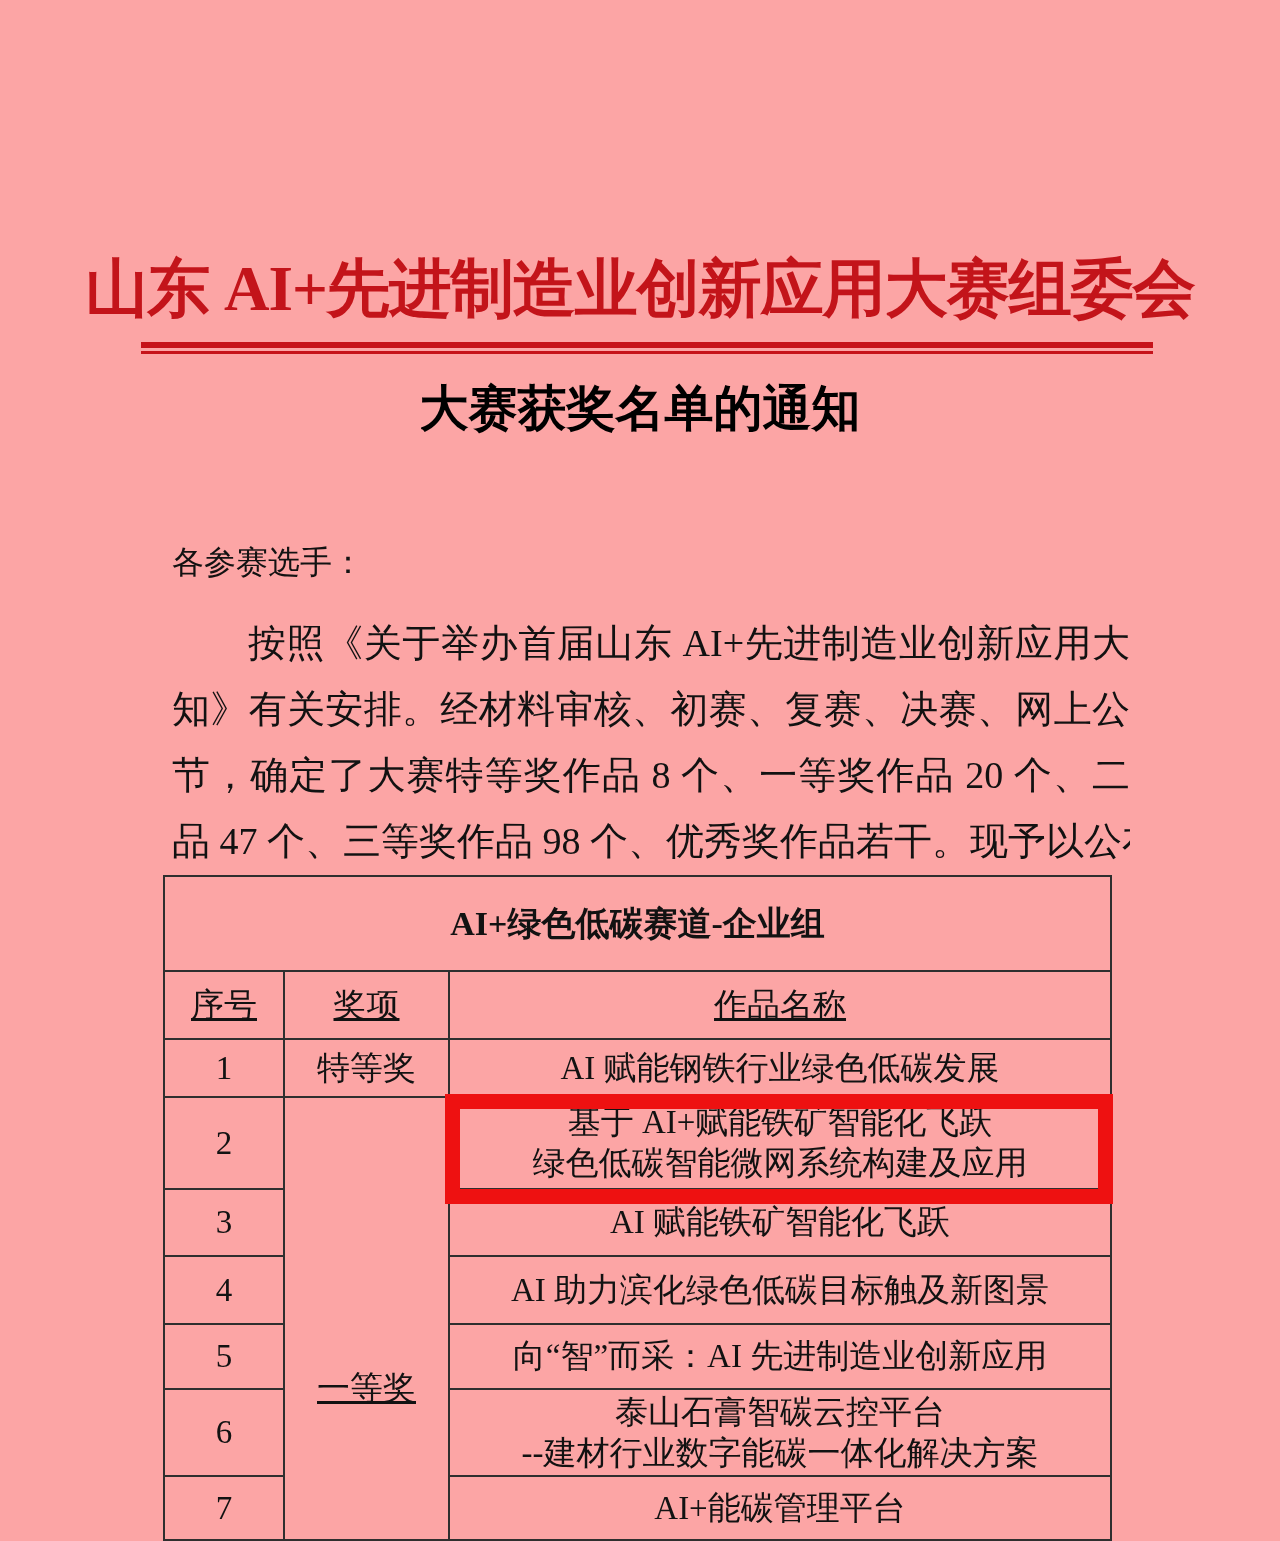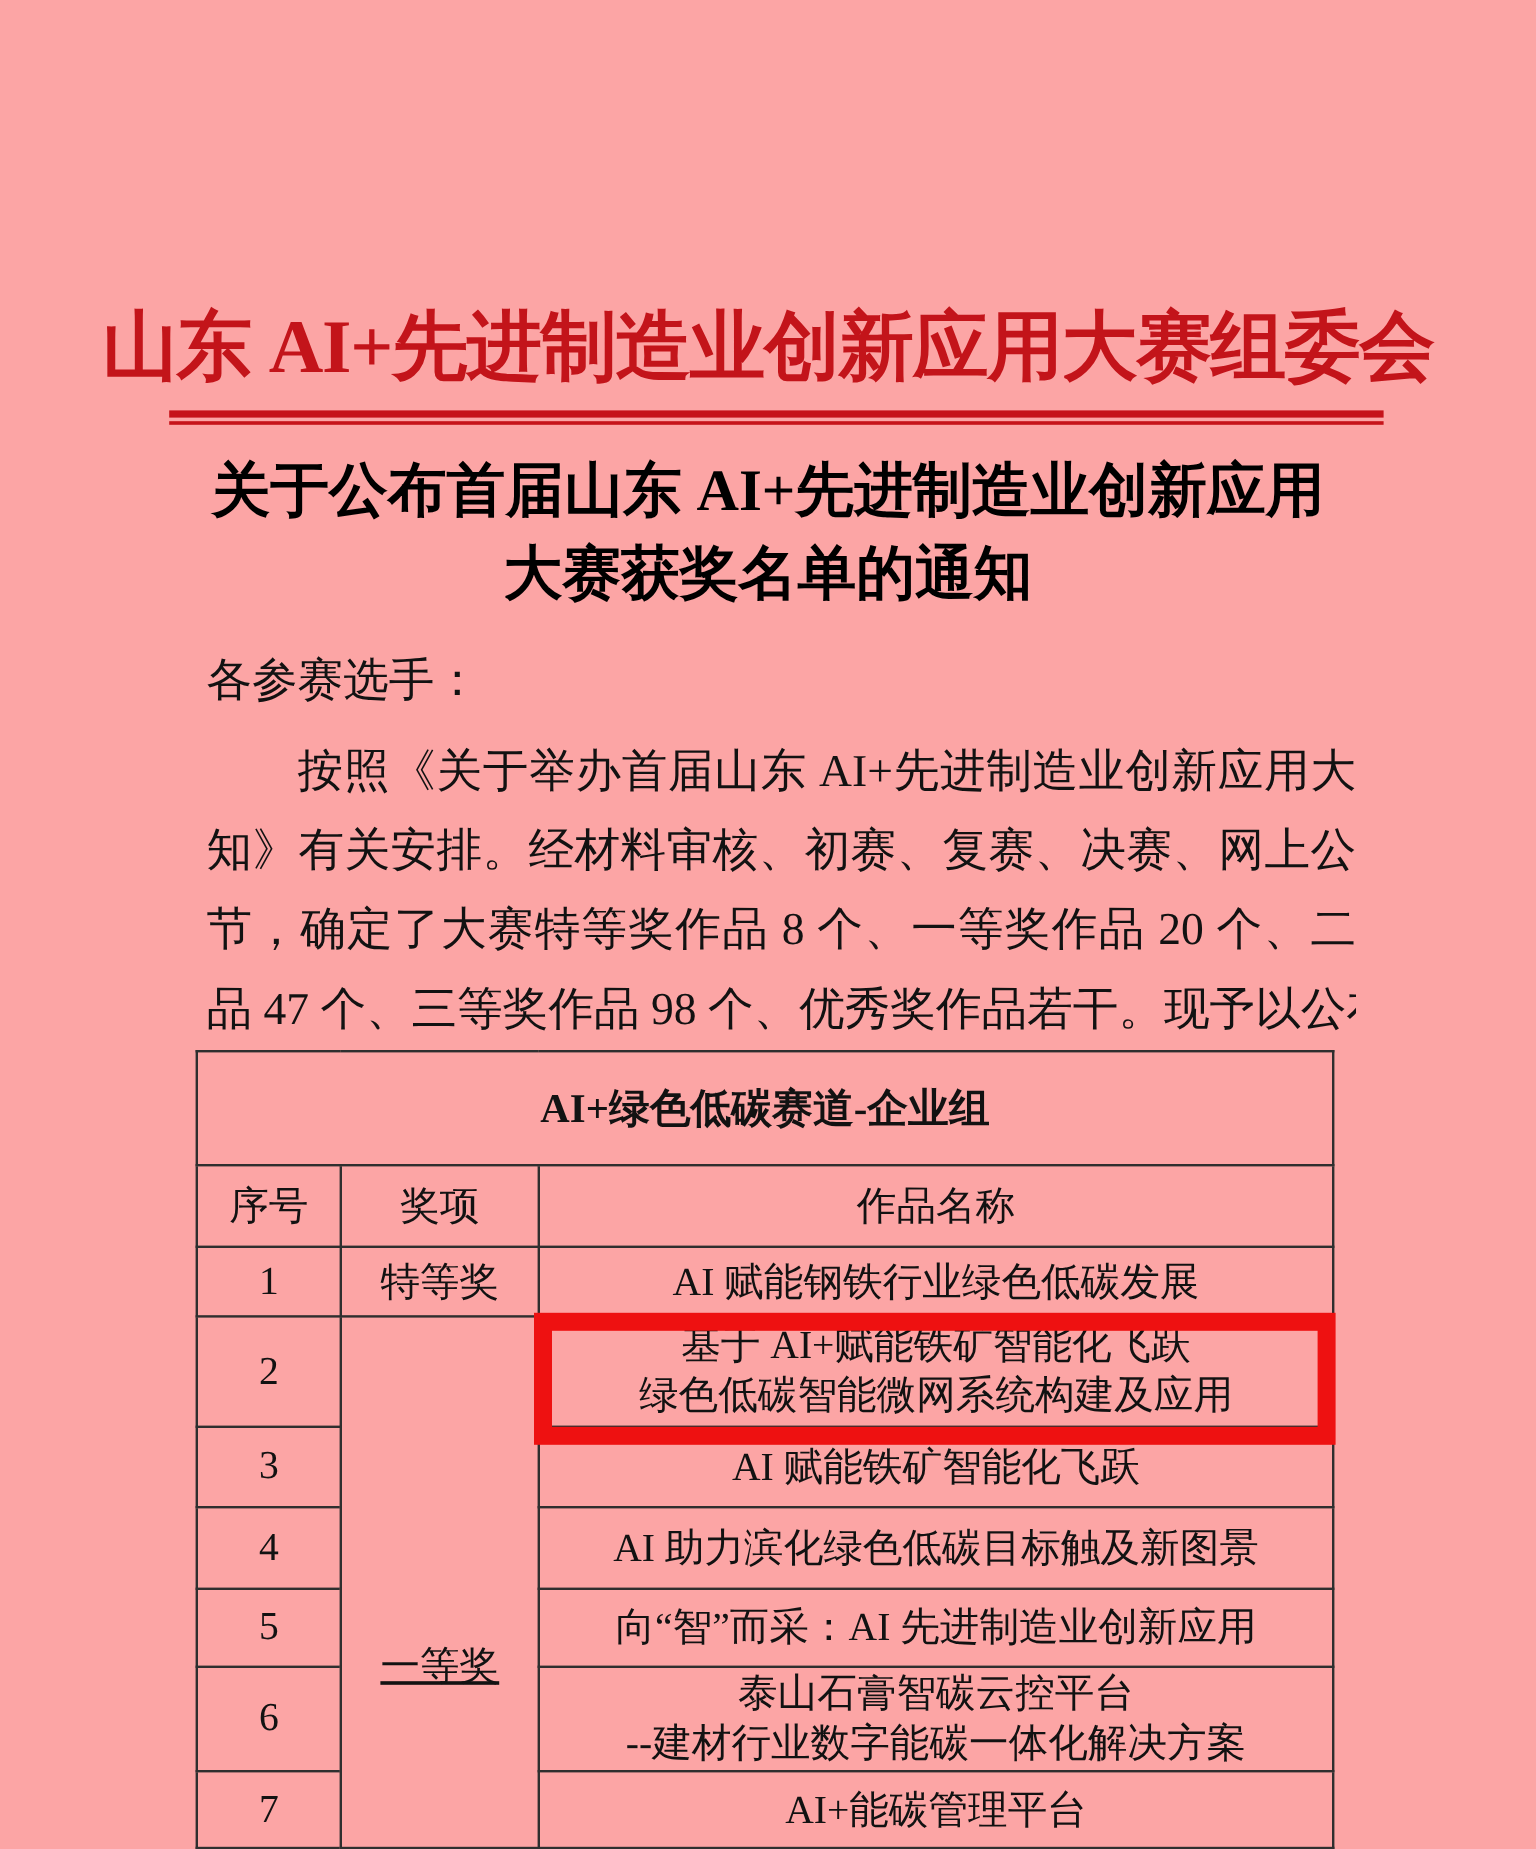--- a/index.html
+++ b/index.html
@@ -31,21 +31,21 @@
     border-top:6px solid var(--rule_red);
     border-bottom:3px solid var(--rule_red);
   }
   .doc-title{
     position:absolute;top:374px;left:0;width:100%;
     text-align:center;font-size:49px;font-weight:bold;
     line-height:69px;color:#000;
   }
   .salutation{
     position:absolute;top:541px;left:172px;
-    font-size:38px;
+    font-size:32px;
   }
   .paragraph{
     position:absolute;top:610px;left:172px;width:958px;
     font-size:38px;line-height:66px;
   }
   .pline{width:958px;overflow:hidden;white-space:nowrap;}
   .pline.full{text-align:justify;text-align-last:justify;white-space:normal;height:66px;}
   .pline.indent{text-indent:76px;}
 
   table.awards{
@@ -53,21 +53,21 @@
     border-collapse:collapse;table-layout:fixed;
     font-size:33px;color:var(--text_black);
   }
   table.awards td{
     border:2px solid var(--border_dark);
     text-align:center;vertical-align:middle;
     padding:0;
   }
   tr.trow-title{height:95px;}
   tr.trow-title td{font-weight:bold;font-size:34px;}
-  tr.trow-head{height:68px;}
+  tr.trow-head{height:68px;text-decoration:underline;}
   tr.r1{height:58px;}
   tr.r2{height:92px;}
   tr.r3{height:67px;}
   tr.r4{height:68px;}
   tr.r5{height:65px;}
   tr.r6{height:87px;}
   tr.r7{height:64px;}
   .twoline div{line-height:41px;}
   td.award-merged{vertical-align:top;}
   td.award-merged div{padding-top:140px;text-decoration:underline;}
@@ -85,21 +85,20 @@
 </head>
 <body>
 
 <div class="page">
 
   <div class="letterhead">山东 AI+先进制造业创新应用大赛组委会</div>
 
   <div class="red-rule"></div>
 
   <div class="doc-title">
-    <div>关于公布首届山东 AI+先进制造业创新应用</div>
     <div>大赛获奖名单的通知</div>
   </div>
 
   <div class="salutation">各参赛选手：</div>
 
   <div class="paragraph">
     <div class="pline full indent">按照《关于举办首届山东 AI+先进制造业创新应用大赛的通</div>
     <div class="pline full">知》有关安排。经材料审核、初赛、复赛、决赛、网上公示等环</div>
     <div class="pline full">节，确定了大赛特等奖作品 8 个、一等奖作品 20 个、二等奖作</div>
     <div class="pline">品 47 个、三等奖作品 98 个、优秀奖作品若干。现予以公布。</div>

